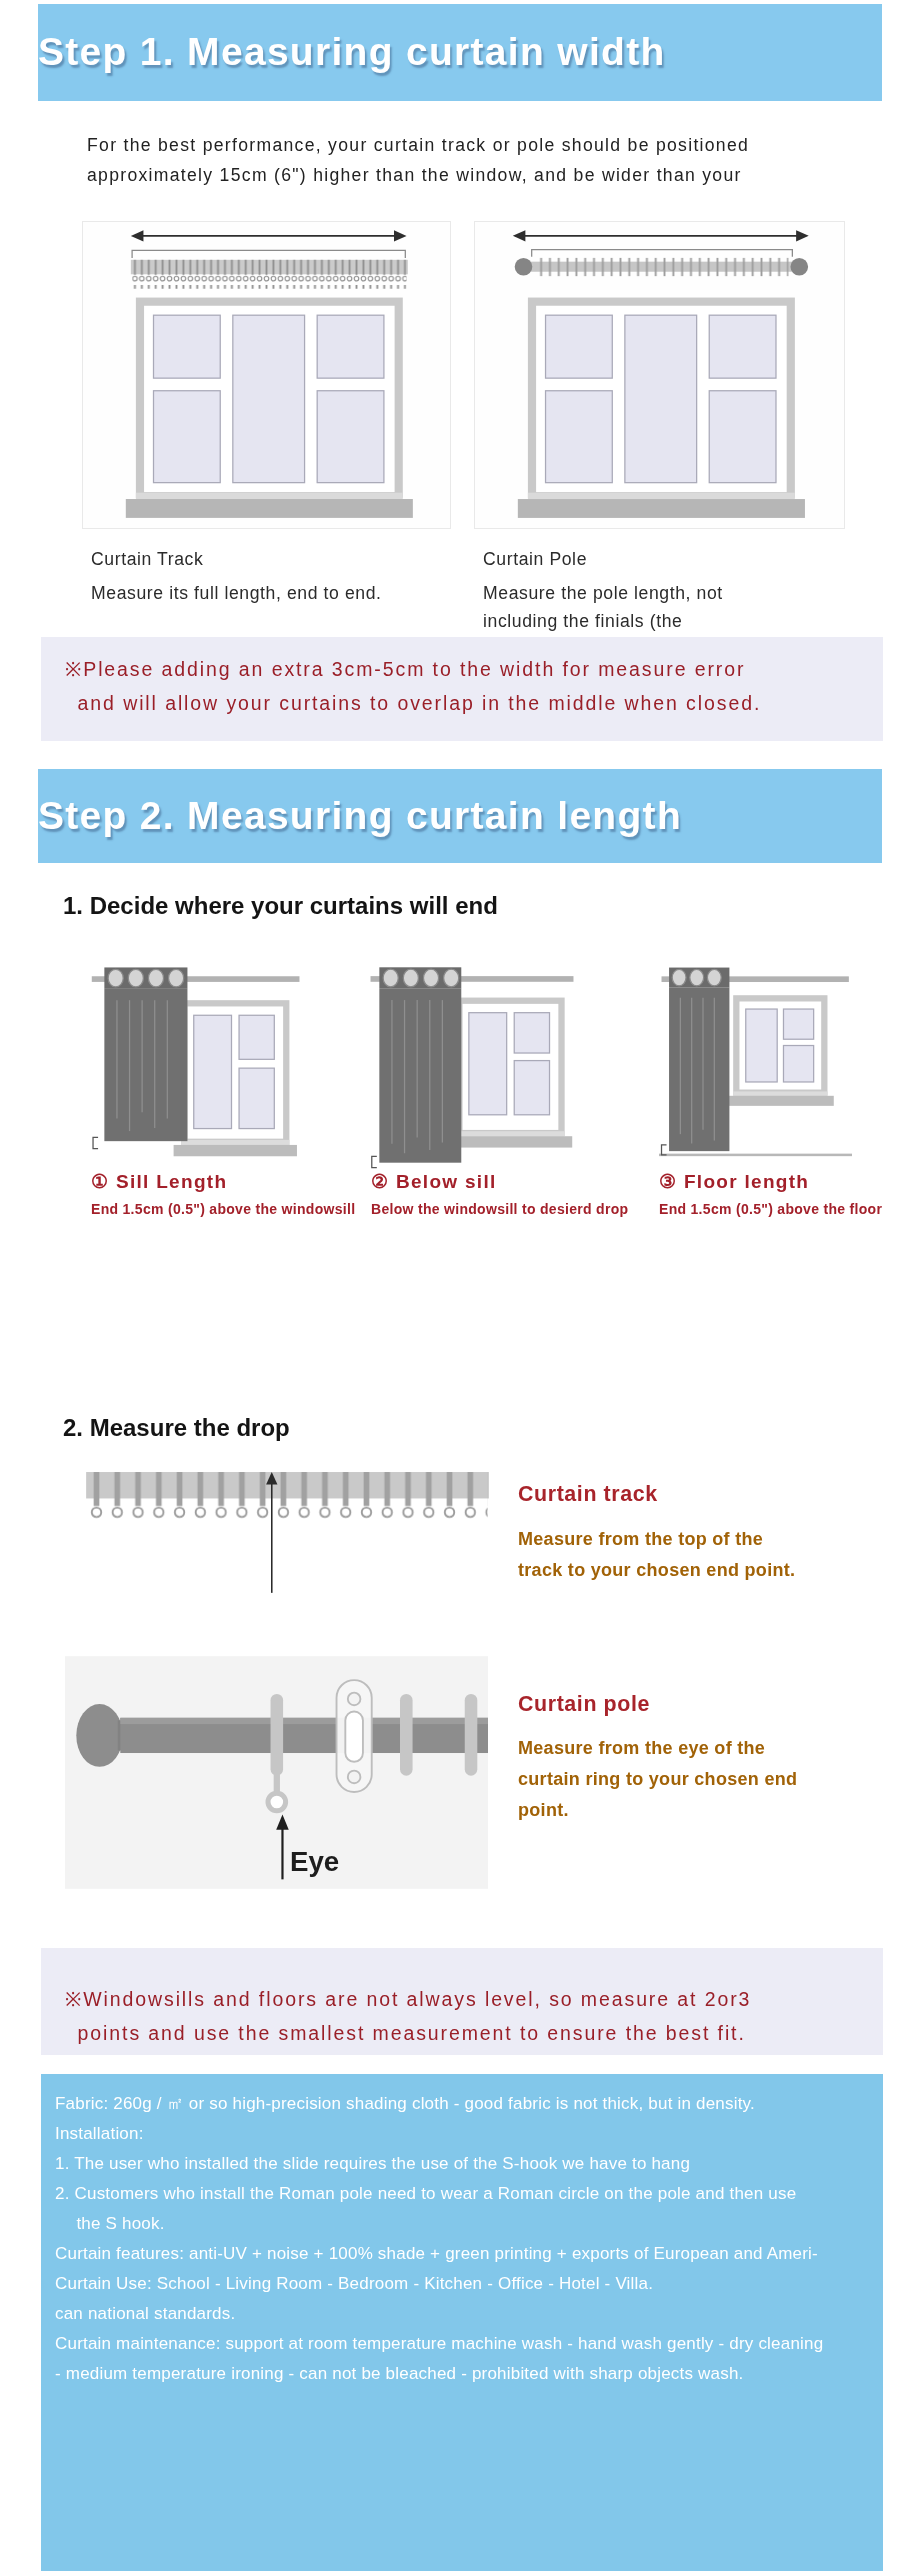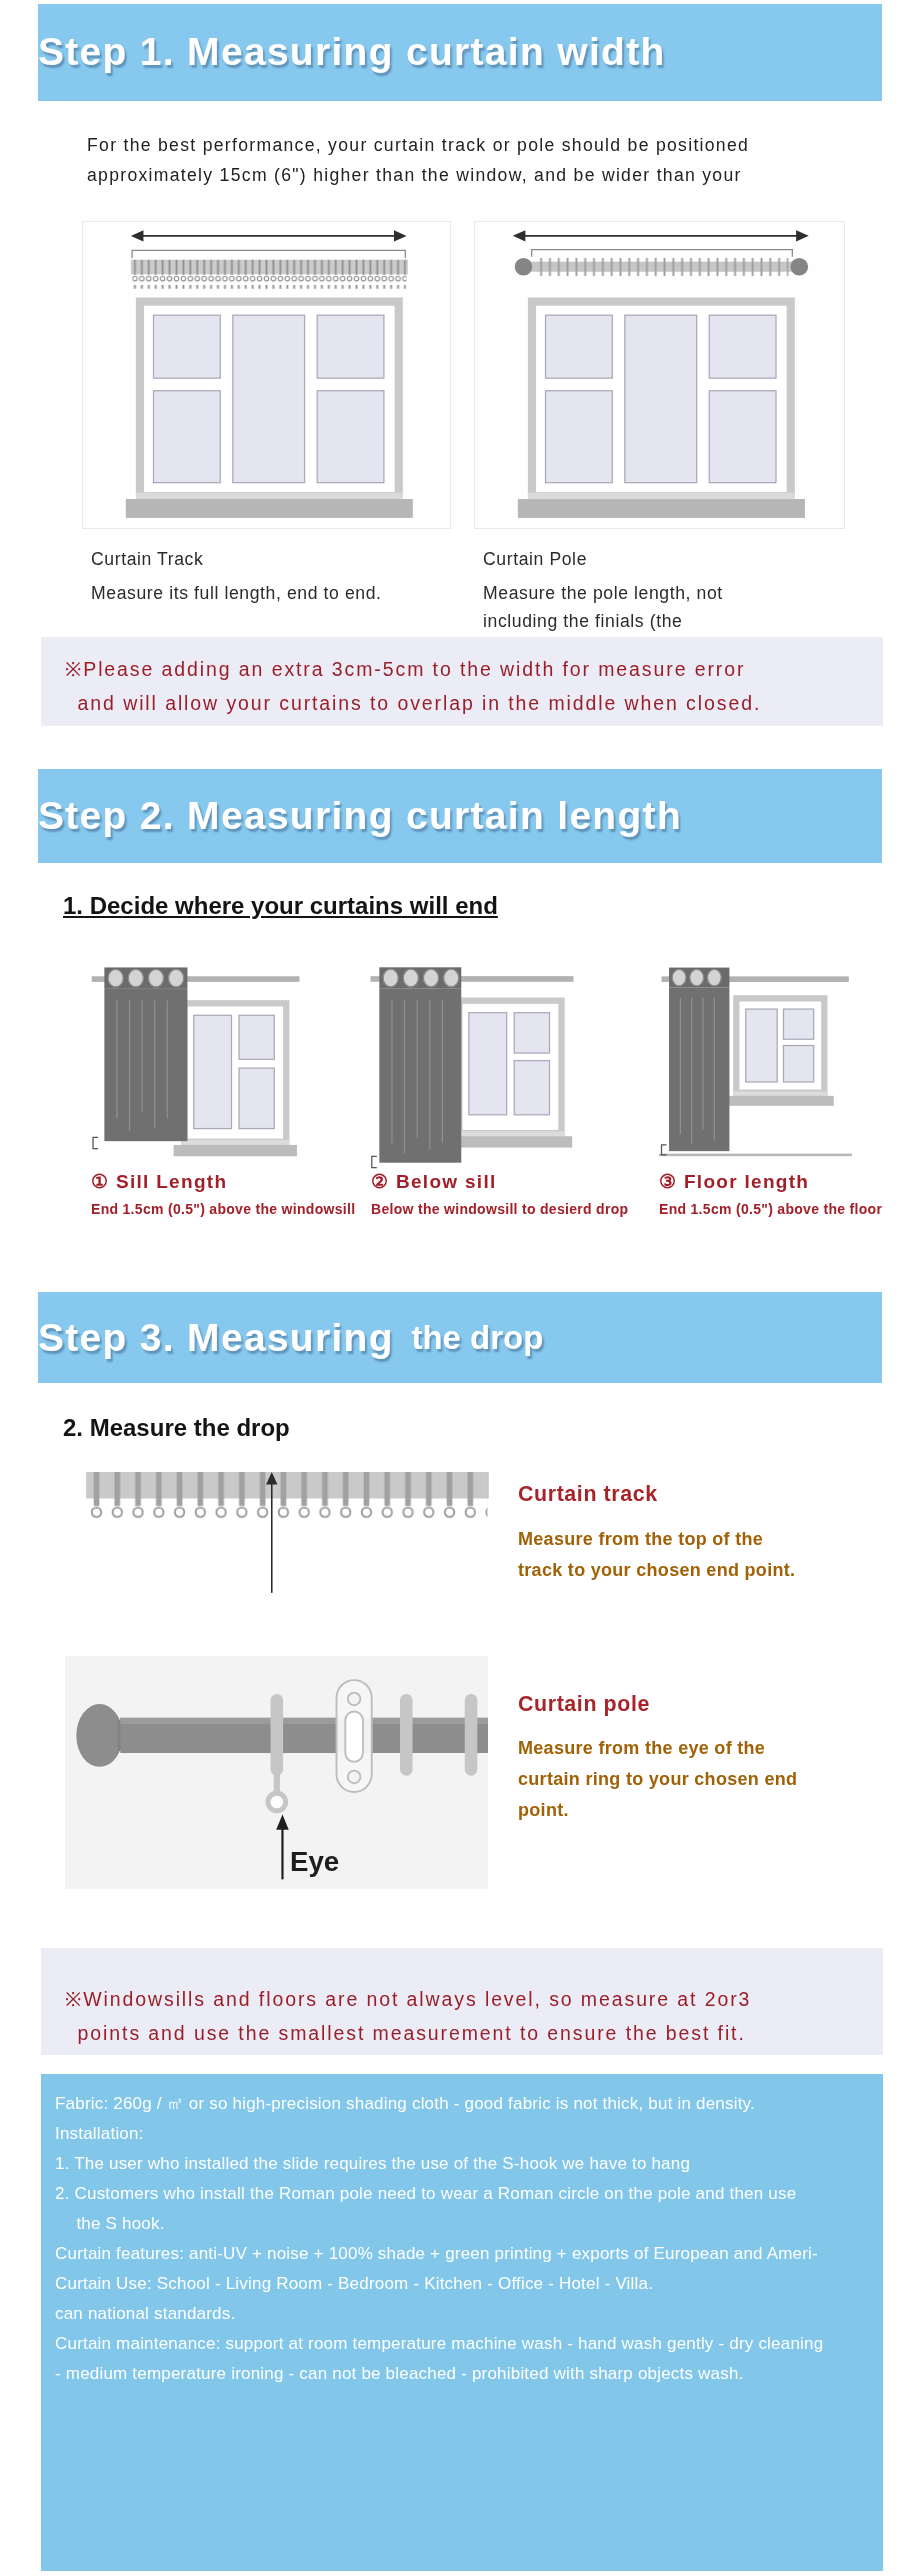--- a/index.html
+++ b/index.html
@@ -26,26 +26,26 @@
 
   .cap{position:absolute;top:545px;font-size:17.6px;color:#2b2b2b;letter-spacing:0.6px;
        line-height:28px;white-space:nowrap;}
   .cap .t{margin-bottom:6.3px;}
   .cap1{left:91px;}
   .cap2{left:483px;}
 
   .note{position:absolute;left:41px;width:842px;background:#ececf6;color:#9a1f28;
         font-size:19.5px;letter-spacing:1.9px;line-height:34px;box-sizing:border-box;
         padding-left:24px;white-space:nowrap;}
-  .note1{top:637px;height:89px;padding-top:15px;}
+  .note1{top:637px;height:104px;padding-top:15px;}
   .note2{top:1948px;height:107px;padding-top:34px;}
   .note .ind{margin-left:12.6px;}
 
   .sechead{position:absolute;font-weight:bold;font-size:24px;color:#141414;white-space:nowrap;}
-  .head2{left:63px;top:892px;text-decoration:underline;}
+  .head2{left:63px;top:892px;}
   .head3{left:63px;top:1414px;}
 
   .opt{position:absolute;top:1170px;color:#a3202a;white-space:nowrap;}
   .opt .ot{font-size:19px;font-weight:bold;letter-spacing:1.3px;}
   .opt .od{font-size:14px;font-weight:bold;margin-top:7.5px;letter-spacing:0.3px;}
   .opt1{left:91px;}
   .opt2{left:371px;}
   .opt3{left:659px;}
 
   .redtitle{position:absolute;font-size:21.4px;font-weight:bold;color:#a8242b;
@@ -255,24 +255,20 @@
   </div>
   <div class="opt opt2">
     <div class="ot">② Below sill</div>
     <div class="od">Below the windowsill to desierd drop</div>
   </div>
   <div class="opt opt3">
     <div class="ot">③ Floor length</div>
     <div class="od">End 1.5cm (0.5") above the floor</div>
   </div>
 
-  <div class="banner banner3">
-    <span>Step 3. Measuring</span>
-    <span class="sub">the drop</span>
-  </div>
 
   <div class="sechead head3">2. Measure the drop</div>
 
   <div class="abs" style="left:86px;top:1467px;">
     <svg width="403" height="129" viewBox="0 0 640 205">
       <defs>
         <pattern id="stD" patternUnits="userSpaceOnUse" width="33" height="90">
           <line x1="16.5" y1="4" x2="16.5" y2="62" stroke="#a1a1a1" stroke-width="9"></line>
           <circle cx="16.5" cy="72" r="7.5" fill="#ffffff" stroke="#9a9a9a" stroke-width="3"></circle>
         </pattern>

